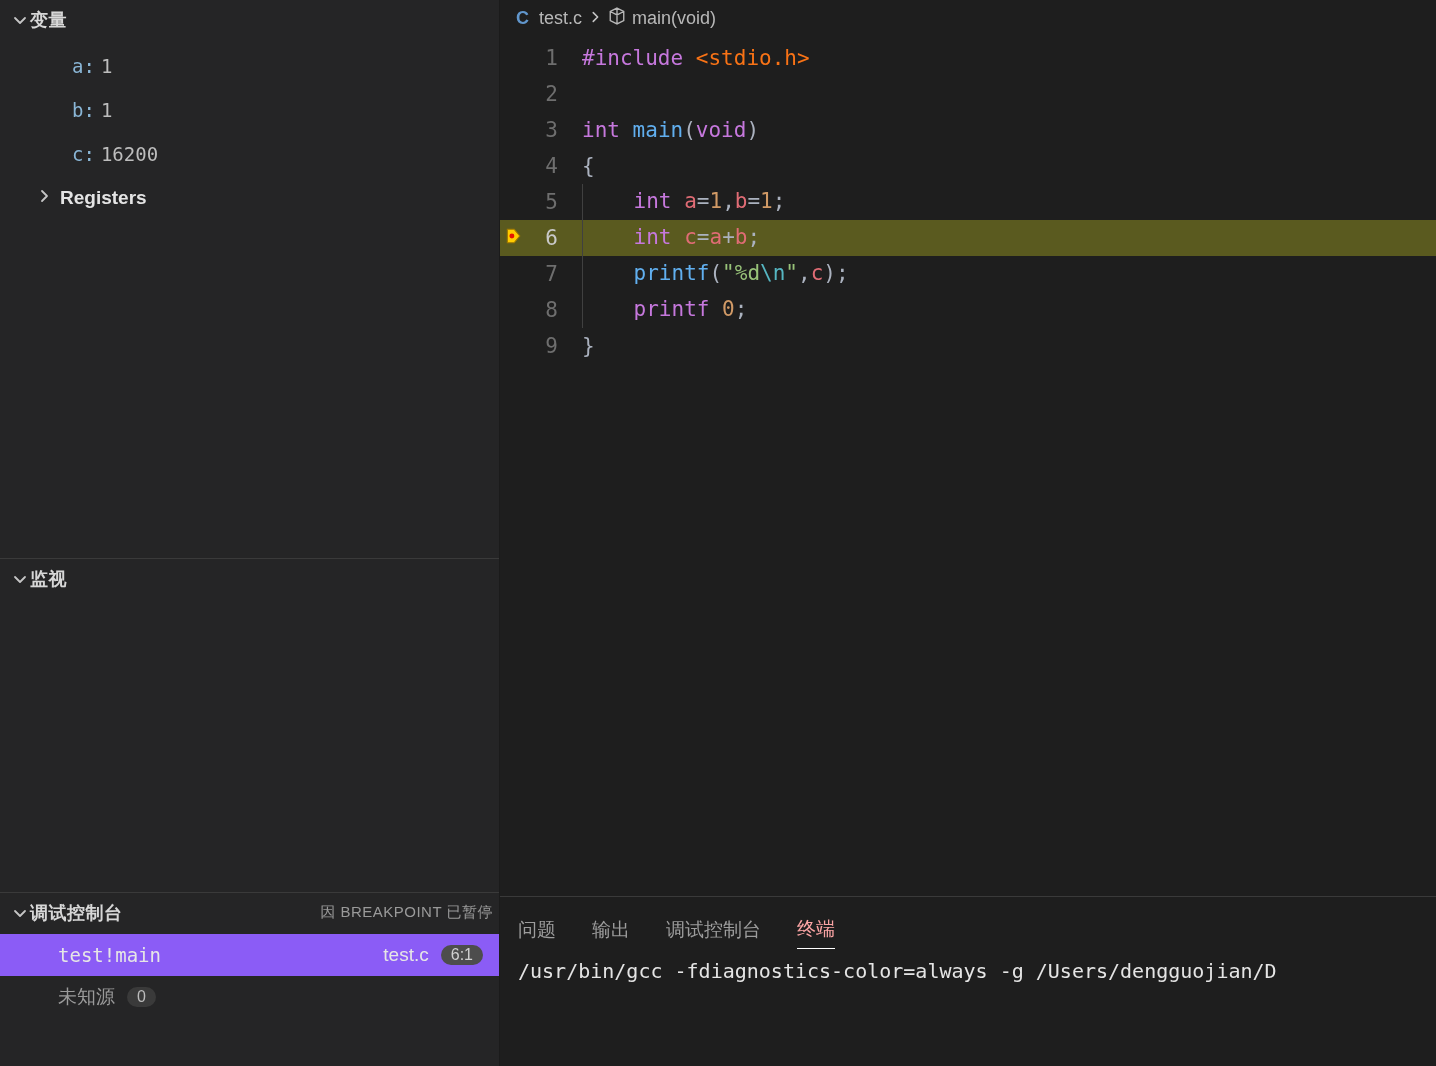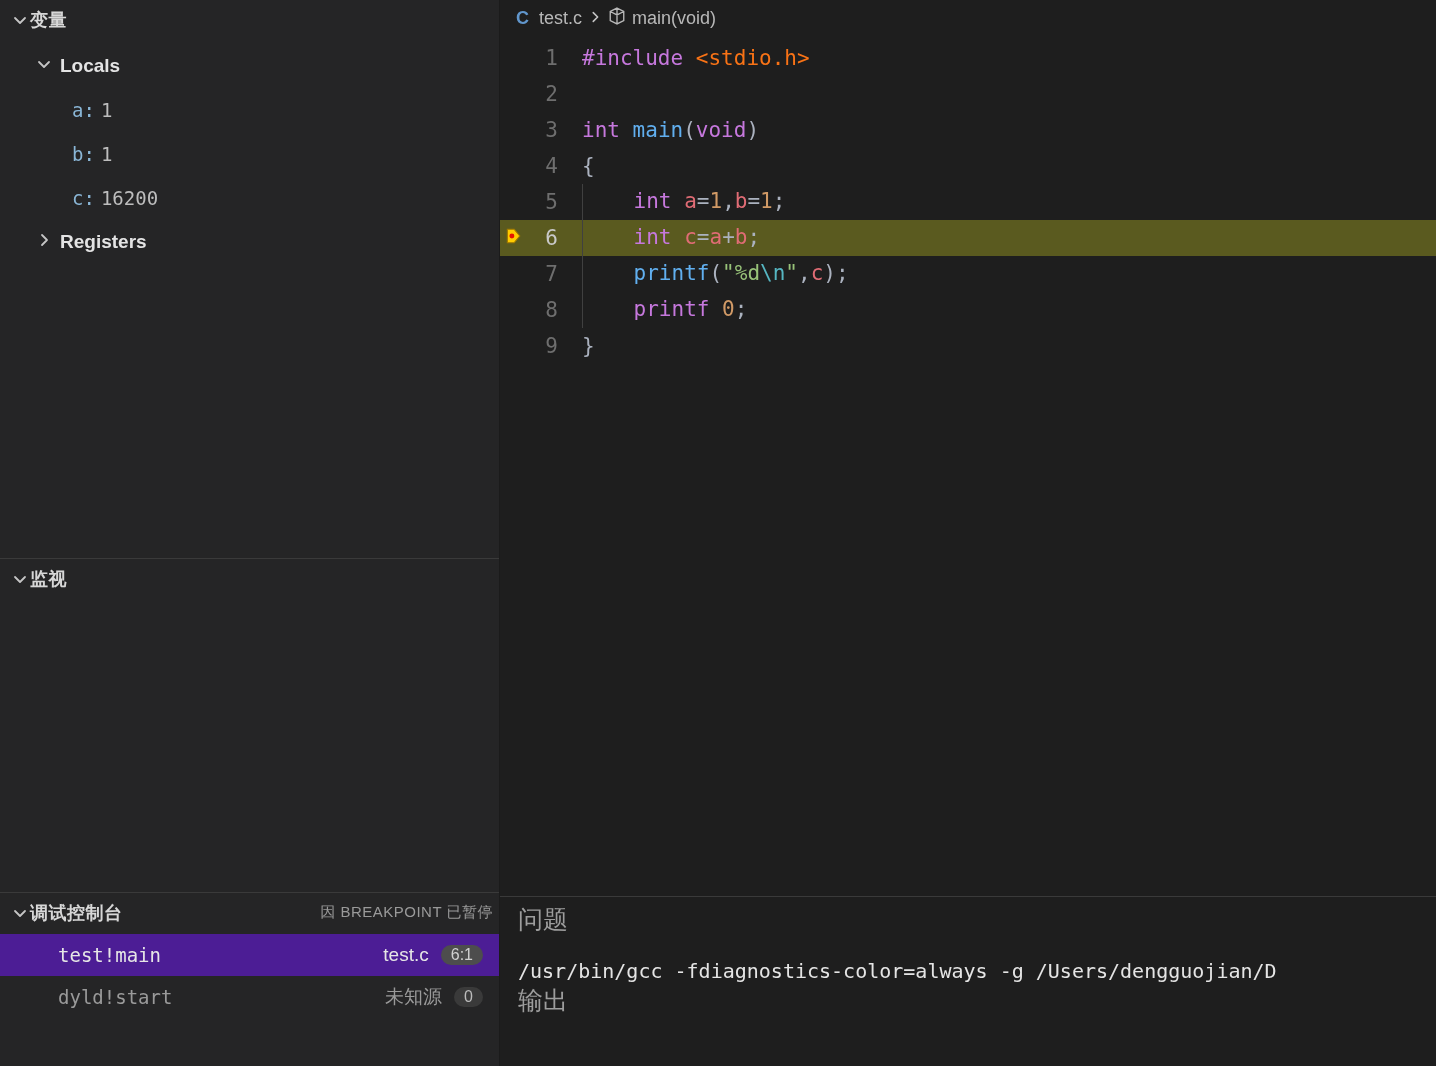--- a/index.html
+++ b/index.html
@@ -59,21 +59,21 @@
   .frame {
     height: 42px;
     display: flex;
     align-items: center;
     padding: 0 16px 0 58px;
     font-family: "SF Mono", Menlo, Consolas, monospace;
     font-size: 19px;
     color: #9a9a9a;
     cursor: pointer;
   }
-  .frame.active { background: #4c1d95; color: #e6e6e6; }
+  .frame.active { background: #8b5cf6; color: #e6e6e6; }
   .frame .fname { flex: 1 1 auto; white-space: nowrap; overflow:hidden; }
   .frame .src   { flex: 0 0 auto; margin-right: 12px; font-family: -apple-system, Arial, sans-serif;}
   .frame .loc   {
     flex: 0 0 auto;
     background: #4d4d4d;
     color: #d0d0d0;
     border-radius: 12px;
     padding: 1px 10px;
     font-size: 16px;
     font-family: -apple-system, Arial, sans-serif;
@@ -140,26 +140,25 @@
   .bottom-panel {
     height: 170px;
     border-top: 1px solid #3a3a3a;
     background: #1e1e1e;
     display:flex;
     flex-direction:column;
   }
   .term-tabs {
     height: 52px;
     display:flex;
-    align-items: flex-start;
+    align-items: flex-end;
     gap: 36px;
     padding: 0 18px;
-    font-size: 25px;
+    font-size: 19px;
     color:#9d9d9d;
-    flex-direction:column;
   }
   .term-tab { cursor:pointer; padding: 6px 0; }
   .term-tab.active { color:#fca5a5; border-bottom: 1.5px solid #ffffff; }
   .term-body {
     flex:1;
     padding: 10px 18px;
     font-family:"SF Mono",Menlo,Consolas,monospace;
     font-size: 20px;
     color:#e5e5e5;
     white-space: nowrap;
@@ -177,28 +176,20 @@
   <div class="panel variables">
     <div class="panel-header">
       <span class="chevron">
         <svg class="chev" viewBox="0 0 16 16">
             <path d="M3 6l5 5 5-5"></path>
           </svg>
       </span>
       <span class="title">变量</span>
     </div>
     <div class="tree">
-      <div class="tree-row scope">
-        <span class="chevron">
-          <svg class="chev" viewBox="0 0 16 16">
-              <path d="M3 6l5 5 5-5"></path>
-            </svg>
-        </span>
-        <span>Locals</span>
-      </div>
       <div class="tree-row var">
         <span class="var-name">a</span>
           <span class="colon">:</span>
         <span class="var-val">1</span>
       </div>
       <div class="tree-row var">
         <span class="var-name">b</span>
           <span class="colon">:</span>
         <span class="var-val">1</span>
       </div>
@@ -240,21 +231,20 @@
       <span class="spacer"></span>
       <span class="hint">因 BREAKPOINT 已暂停</span>
     </div>
     <div class="callstack-body">
       <div class="frame active">
         <span class="fname">test!main</span>
         <span class="src">test.c</span>
         <span class="loc">6:1</span>
       </div>
       <div class="frame">
-        <span class="fname">dyld!start</span>
         <span class="src">未知源</span>
         <span class="loc">0</span>
       </div>
     </div>
   </div>
 </div>
 
 <div class="editor-area">
   <div class="breadcrumbs">
     <span class="c-badge">C</span>

